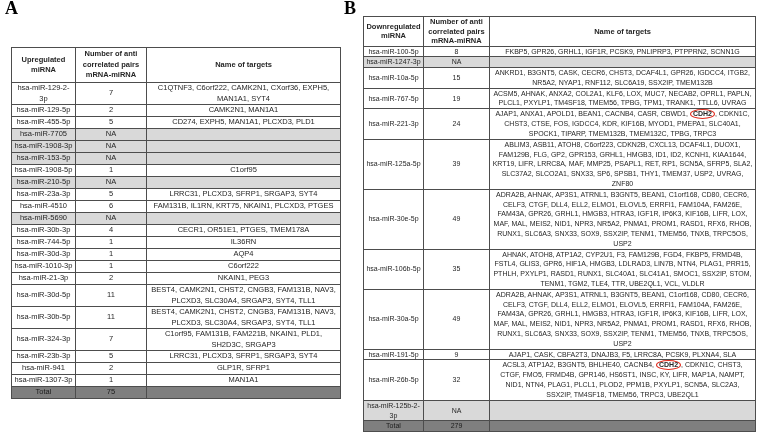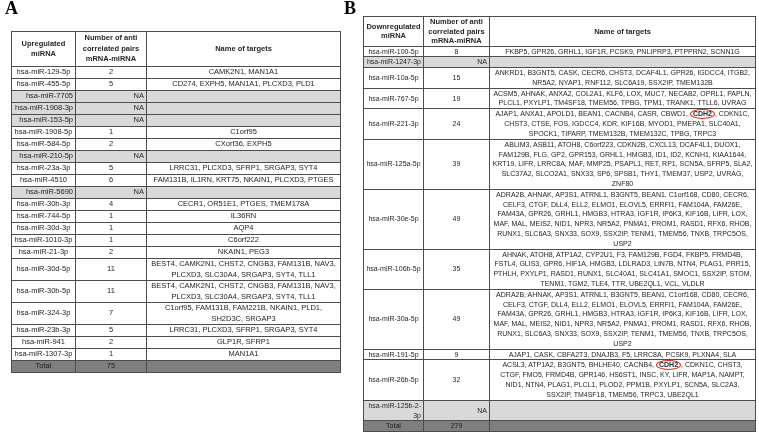--- a/index.html
+++ b/index.html
@@ -15,27 +15,27 @@
   #label-b{left:344px;top:-2px;}
   table.mtable{
     position:absolute;border-collapse:collapse;table-layout:fixed;
     background:#ffffff;
   }
   table.mtable th, table.mtable td{
     border:1px solid #4d4d4d;text-align:center;vertical-align:middle;
     padding:0 2px;word-wrap:break-word;
   }
   table.mtable th{font-weight:bold;background:#ffffff;}
-  #table-a{left:11px;top:31px;width:329px;}
+  #table-a{left:11px;top:47px;width:329px;}
   #table-a th{font-size:7.5px;line-height:10.5px;height:34px;}
   #table-a td{font-size:7.5px;line-height:10.5px;height:11px;}
   #table-b{left:363px;top:16px;width:392px;}
   #table-b th{font-size:7.5px;line-height:9.5px;height:28px;}
   #table-b td{font-size:7px;line-height:9.8px;height:9.5px;}
-  tr.na-row td{background:#d9d9d9;text-align:right;}
+  tr.na-row td{background:#d9d9d9;}
   tr.total-row td{background:#7f7f7f;font-weight:normal;color:#1c1c1c;}
   .circled{
     font-weight:bold;
     border:1.3px solid #e02b1d;
     border-radius:50%;
     padding:0 2px;
     display:inline-block;
     line-height:8px;
   }
 </style>
@@ -53,20 +53,25 @@
   </colgroup>
   <thead>
     <tr>
       <th>Upregulated miRNA</th>
       <th>Number of anti correlated pairs mRNA-miRNA</th>
       <th>Name of targets</th>
     </tr>
   </thead>
   <tbody>
       <tr>
+        <td>hsa-miR-129-2-3p</td>
+        <td>7</td>
+        <td>C1QTNF3, C6orf222, CAMK2N1, CXorf36, EXPH5, MAN1A1, SYT4</td>
+      </tr>
+      <tr>
         <td>hsa-miR-129-5p</td>
         <td>2</td>
         <td>CAMK2N1, MAN1A1</td>
       </tr>
       <tr>
         <td>hsa-miR-455-5p</td>
         <td>5</td>
         <td>CD274, EXPH5, MAN1A1, PLCXD3, PLD1</td>
       </tr>
       <tr class="na-row">
@@ -81,25 +86,20 @@
       </tr>
       <tr class="na-row">
         <td>hsa-miR-153-5p</td>
         <td>NA</td>
         <td></td>
       </tr>
       <tr>
         <td>hsa-miR-1908-5p</td>
         <td>1</td>
         <td>C1orf95</td>
-      </tr>
-      <tr>
-        <td>hsa-miR-584-5p</td>
-        <td>2</td>
-        <td>CXorf36, EXPH5</td>
       </tr>
       <tr class="na-row">
         <td>hsa-miR-210-5p</td>
         <td>NA</td>
         <td></td>
       </tr>
       <tr>
         <td>hsa-miR-23a-3p</td>
         <td>5</td>
         <td>LRRC31, PLCXD3, SFRP1, SRGAP3, SYT4</td>

